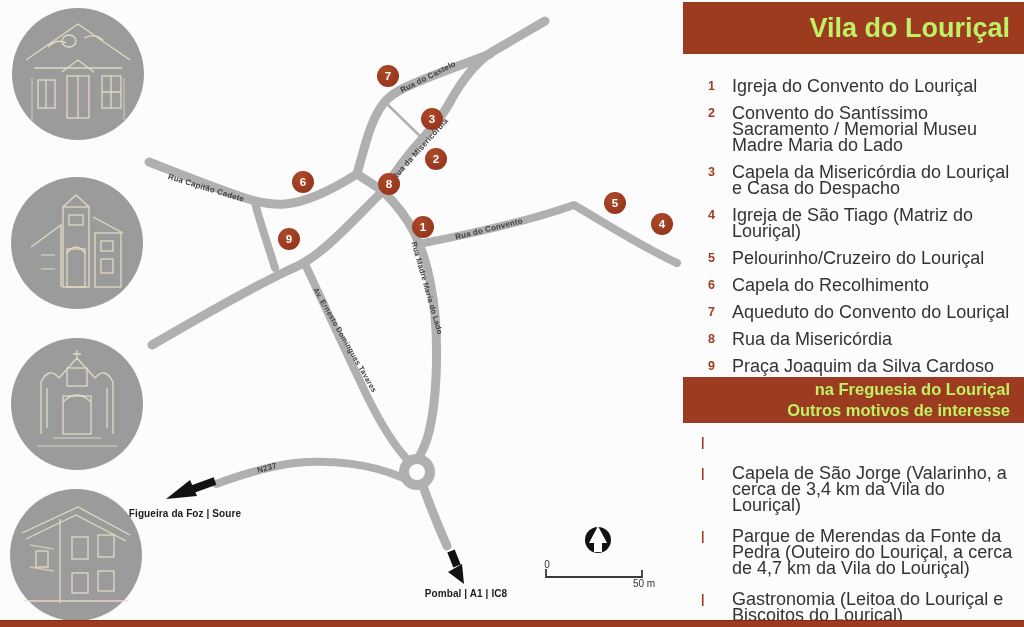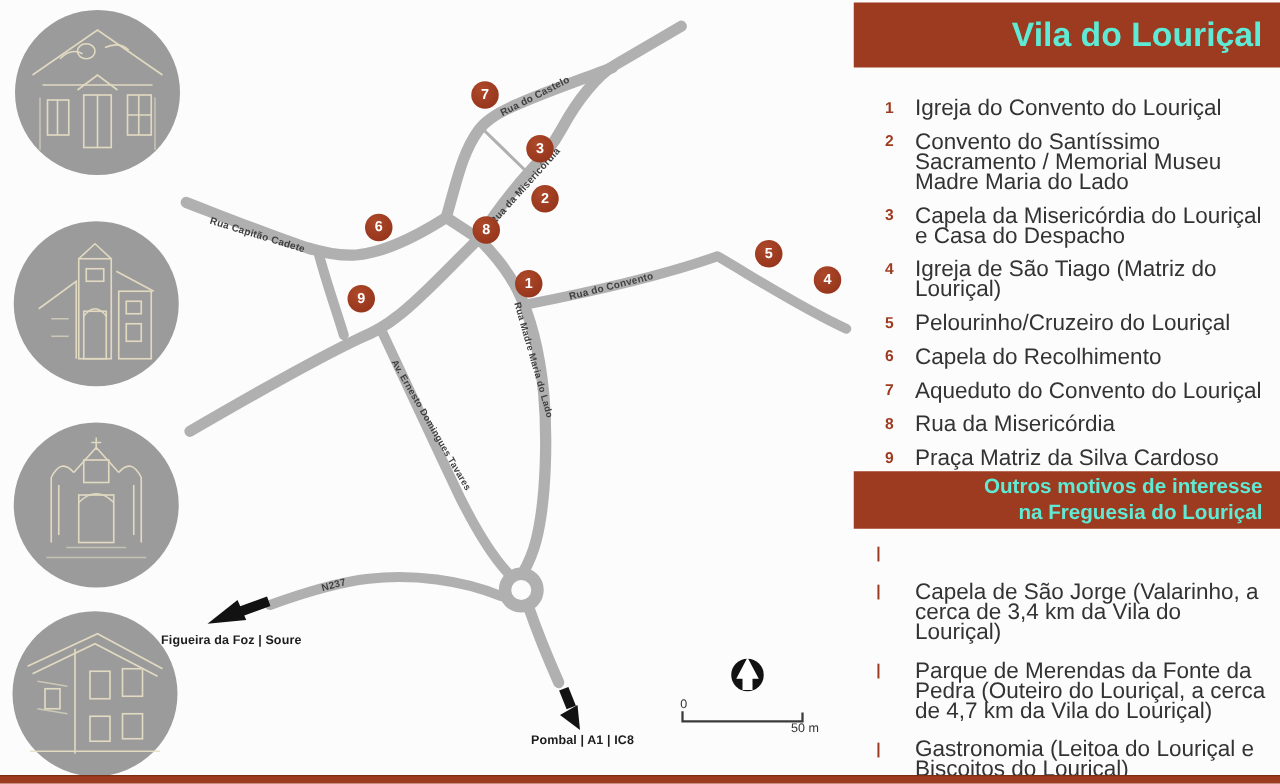--- a/index.html
+++ b/index.html
@@ -35,21 +35,21 @@
   .marker{
     position:absolute;width:22px;height:22px;border-radius:50%;
     background:radial-gradient(circle at 38% 30%, #ad492a 0%, #9d3b20 55%, #8e3118 100%);
     color:#fff;font-weight:bold;font-size:11.5px;
     display:flex;align-items:center;justify-content:center;
     transform:translate(-50%,-50%);
   }
 
   
   .banner{
-    position:absolute;left:683px;width:341px;background:#9d3b20;color:#5eead4;
+    position:absolute;left:683px;width:341px;background:#9d3b20;color:#bef264;
     font-weight:bold;text-align:right;box-sizing:border-box;padding-right:14px;
   }
   #banner-title{top:2px;height:52px;line-height:52px;font-size:27px;}
   #banner-section2{top:377px;height:46px;padding-top:2px;font-size:16.5px;line-height:21px;}
 
   .list{position:absolute;left:683px;width:335px;}
   #legend-list{top:78px;}
   #interest-list{top:434px;}
   .row{display:flex;margin-bottom:11px;}
   #interest-list .row{margin-bottom:15px;}
@@ -237,27 +237,27 @@
   <div class="row">
       <div class="num">7</div>
       <div class="txt">Aqueduto do Convento do Louriçal</div>
     </div>
   <div class="row">
       <div class="num">8</div>
       <div class="txt">Rua da Misericórdia</div>
     </div>
   <div class="row">
       <div class="num">9</div>
-      <div class="txt">Praça Matriz da Silva Cardoso</div>
+      <div class="txt">Praça Joaquim da Silva Cardoso</div>
     </div>
 </div>
 
 <div class="banner" id="banner-section2">
+  <div>na Freguesia do Louriçal</div>
   <div>Outros motivos de interesse</div>
-  <div>na Freguesia do Louriçal</div>
 </div>
 
 <div class="list" id="interest-list">
   <div class="row">
       <div class="num">|</div>
     </div>
   <div class="row">
       <div class="num">|</div>
       <div class="txt">Capela de São Jorge (Valarinho, a cerca de 3,4 km da Vila do Louriçal)</div>
     </div>

